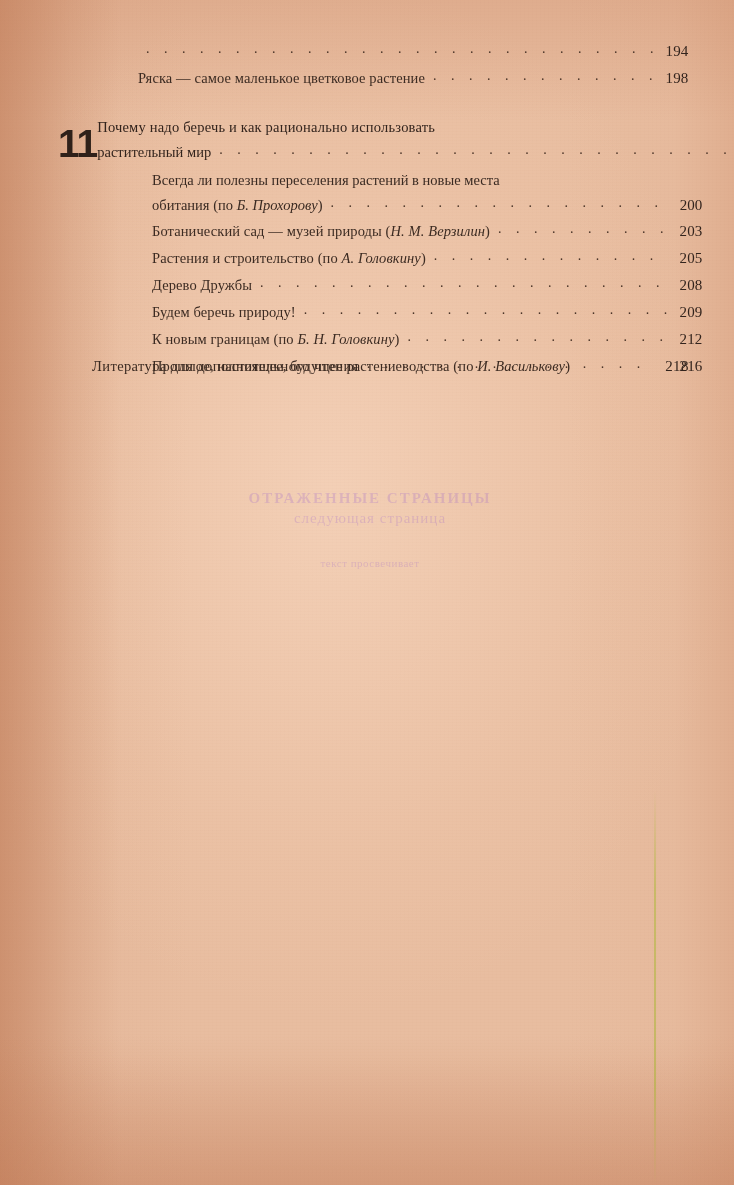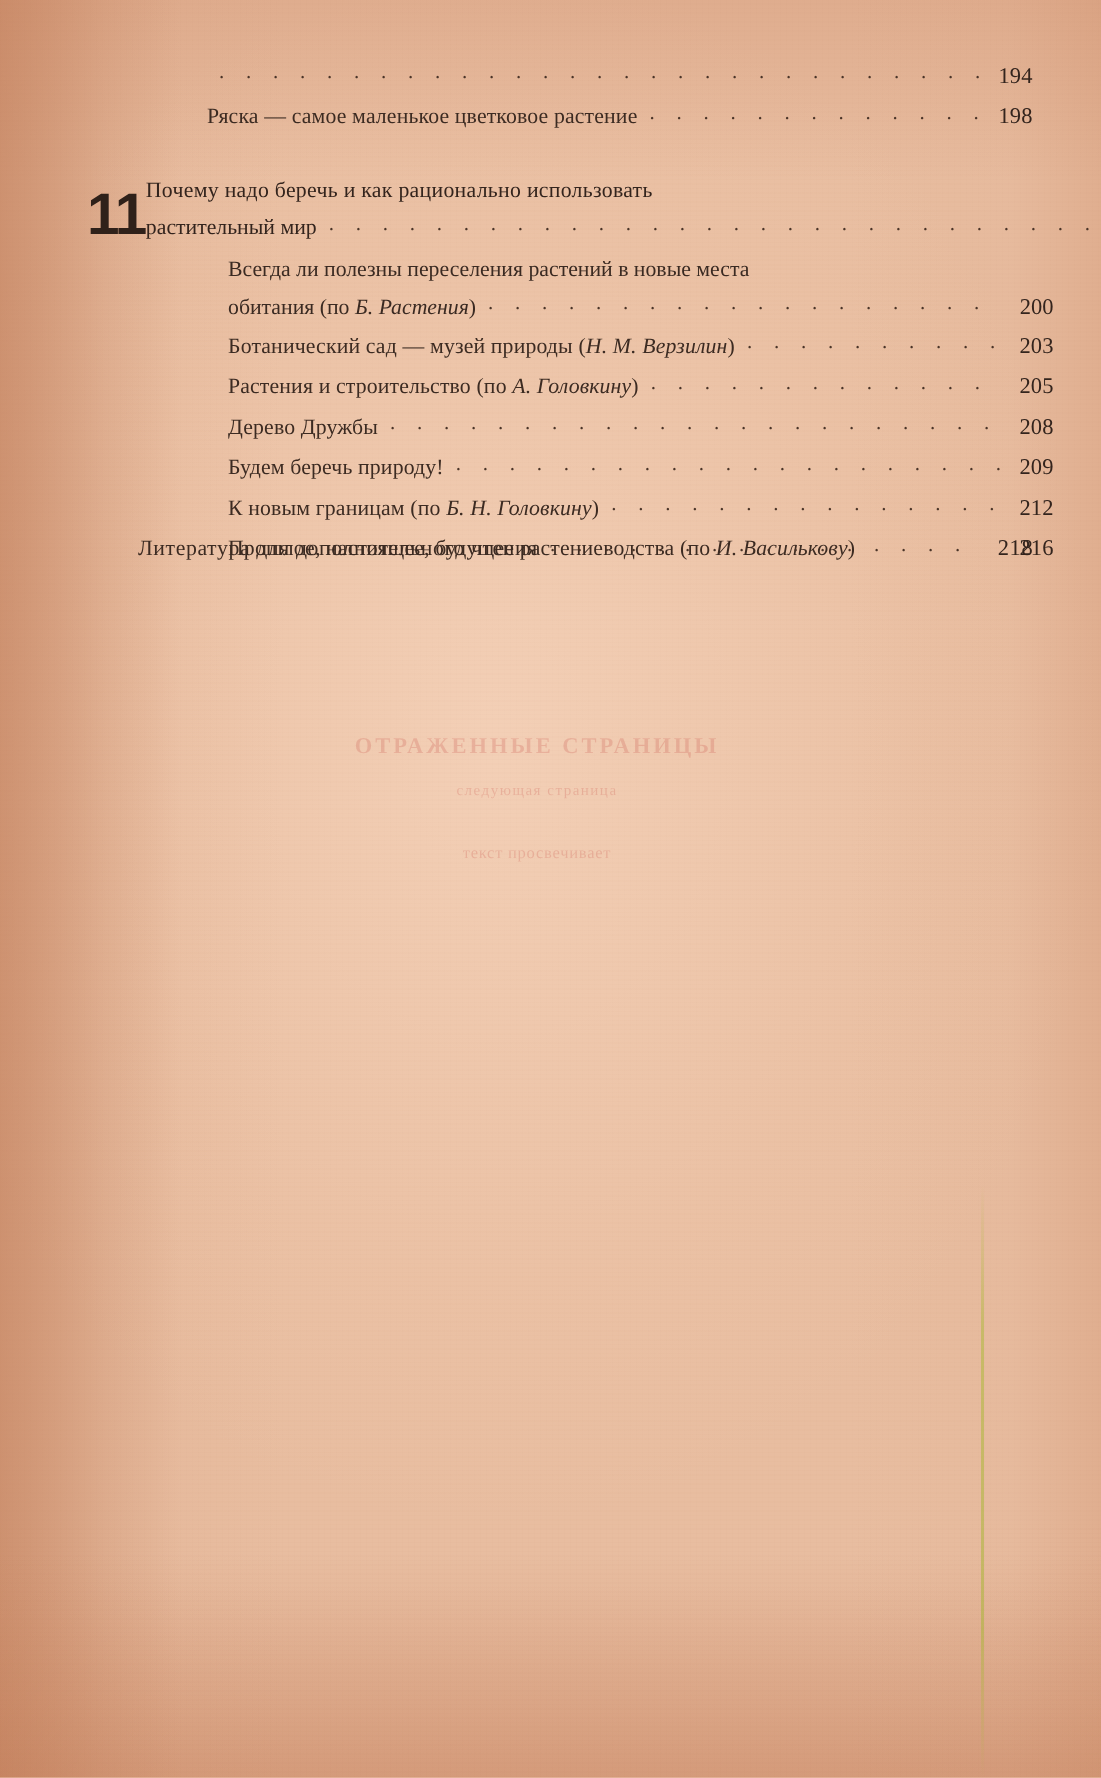--- a/index.html
+++ b/index.html
@@ -55,38 +55,37 @@
     top: 790px;
     width: 2px;
     height: 395px;
     background: linear-gradient(to bottom, rgba(180,190,70,0.0), rgba(175,185,60,0.55) 25%, rgba(170,180,55,0.55) 75%, rgba(180,190,70,0.0));
     pointer-events: none;
   }
 
   
   .showthrough {
     position: absolute;
-    left: 108px;
+    left: 120px;
     top: 486px;
     width: 500px;
     opacity: 0.16;
-    color: #b91c1c;
+    color: #6d28d9;
     text-align: center;
     pointer-events: none;
     user-select: none;
   }
   .showthrough .st-title {
     font-size: 15px;
     letter-spacing: 2px;
     line-height: 24px;
     font-weight: bold;
   }
   .showthrough .st-sub {
-    margin-top: 12px;
-    font-size: 10px;
+    font-size: 15px;
     letter-spacing: 1px;
   }
   .showthrough .st-lines {
     margin-top: 26px;
     font-size: 11px;
     line-height: 21px;
     letter-spacing: .5px;
   }
 
   
@@ -240,21 +239,21 @@
         </div>
       </div>
     </div>
   </div>
 
   <div class="group-sub">
 
     <div class="sub-two-line">
       <div class="l1">Всегда ли полезны переселения растений в новые места</div>
       <div class="l2">
-        <span class="toc-text"><span>обитания (по </span><span class="ital">Б. Растения</span><span>)</span></span>
+        <span class="toc-text"><span>обитания (по </span><span class="ital">Б. Прохорову</span><span>)</span></span>
         <span class="toc-dots">. . . . . . . . . . . . . . . . . . . . . . . . . . . . . . . . . . . . . . . . . . . . . . . . . . .</span>
         <span class="toc-page">200</span>
       </div>
     </div>
 
     <div class="toc-line">
       <span class="toc-text"><span>Ботанический сад — музей природы (</span><span class="ital">Н. М. Верзилин</span><span>)</span></span>
       <span class="toc-dots">. . . . . . . . . . . . . . . . . . . . . . . . . . . . . . . . . . . . . . . . . . . . . . . . . . .</span>
       <span class="toc-page">203</span>
     </div>

